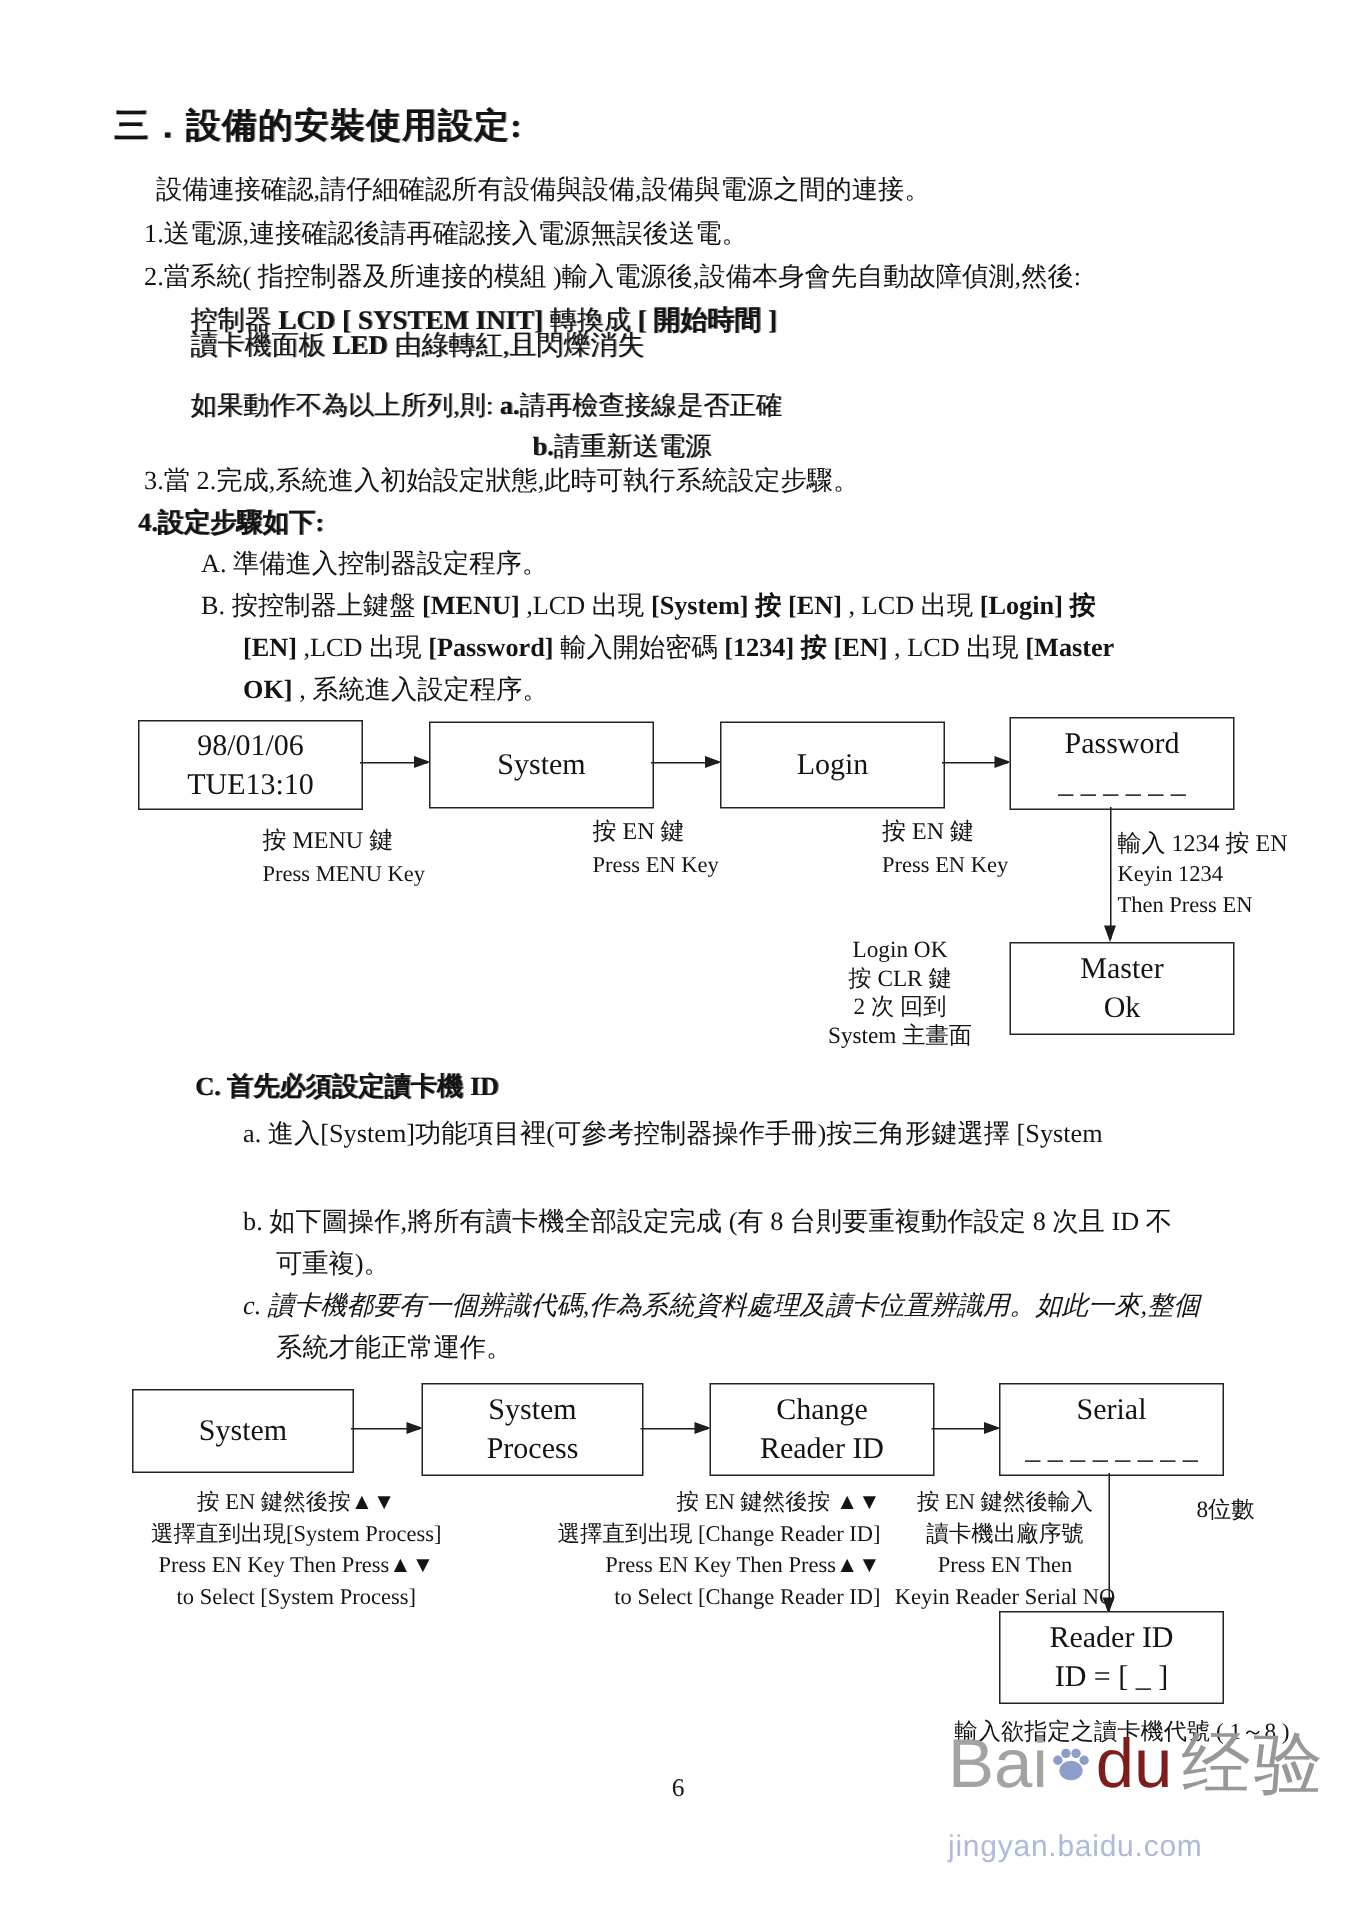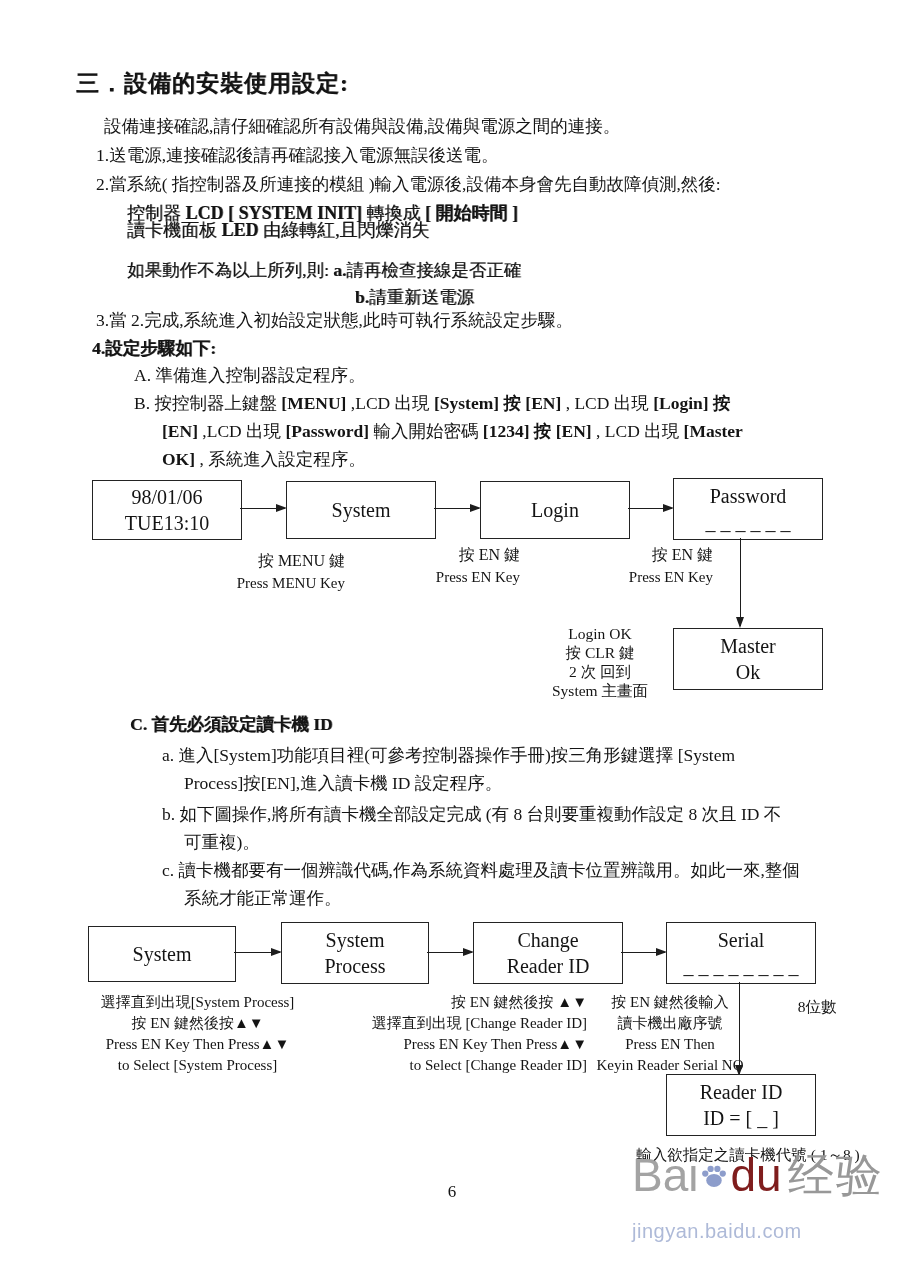--- a/index.html
+++ b/index.html
@@ -28,21 +28,21 @@
   .h-arrow{position:absolute;height:0;border-top:1.6px solid #1d1d1d;}
   .h-arrow::after{
     content:"";position:absolute;right:-2px;top:-5px;width:0;height:0;
     border-left:11px solid #1d1d1d;border-top:4.6px solid transparent;border-bottom:4.6px solid transparent;
   }
   .v-arrow{position:absolute;width:0;border-left:1.6px solid #1d1d1d;}
   .v-arrow::after{
     content:"";position:absolute;left:-5.4px;bottom:-2px;width:0;height:0;
     border-top:11px solid #1d1d1d;border-left:4.6px solid transparent;border-right:4.6px solid transparent;
   }
-  .flabel{position:absolute;text-align:right;font-size:16px;line-height:22px;white-space:nowrap;}
+  .flabel{position:absolute;text-align:left;font-size:16px;line-height:22px;white-space:nowrap;}
   .flabel .en{font-size:15px;}
   .flabel-sm{position:absolute;text-align:center;font-size:15px;line-height:21px;white-space:nowrap;}
 
   .footer-page{position:absolute;left:0;top:1182px;width:904px;text-align:center;font-size:17px;}
 
   .watermark{position:absolute;left:632px;top:1152px;font-family:"Liberation Sans",sans-serif;}
   .wm-line1{display:flex;align-items:flex-start;font-weight:normal;font-size:46px;color:#a3a3a3;line-height:1;}
   .wm-du{color:#7f1d1d;display:inline-flex;align-items:flex-end;}
   .wm-paw{display:inline-block;margin:0 1px 16px 1px;}
   .wm-cn{color:#989898;margin-left:6px;letter-spacing:2px;}
@@ -92,41 +92,45 @@
       <div class="en">Press MENU Key</div>
     </div>
     <div class="flabel" style="left:395px;top:68px;width:125px;">
       <div>按 EN 鍵</div>
       <div class="en">Press EN Key</div>
     </div>
     <div class="flabel" style="left:588px;top:68px;width:125px;">
       <div>按 EN 鍵</div>
       <div class="en">Press EN Key</div>
     </div>
+    <div class="flabel" style="left:745px;top:76px;width:150px;font-size:16px;line-height:21px;">
+      <div>輸入 1234 按 EN</div>
+      <div class="en">Keyin 1234</div>
+      <div class="en">Then Press EN</div>
+    </div>
 
     <div class="v-arrow" style="left:740px;top:62px;height:88px;"></div>
 
     <div class="flabel-sm" style="left:535px;top:148px;width:130px;line-height:19px;font-size:15.5px;">
       <div>Login OK</div>
       <div>按 CLR 鍵</div>
       <div>2 次 回到</div>
       <div>System 主畫面</div>
     </div>
     <div class="fbox" style="left:673px;top:152px;width:148px;height:60px;">
       <div>Master</div>
       <div>Ok</div>
     </div>
   </div>
 
   <div class="line bold smear" style="left:130px;top:714px;">C.  首先必須設定讀卡機 ID</div>
   <div class="line" style="left:162px;top:745px;">a.  進入[System]功能項目裡(可參考控制器操作手冊)按三角形鍵選擇 [System</div>
-  <div class="line" style="left:184px;top:773px;">Process]按[EN],進入讀卡機 ID 設定程序。</div>
   <div class="line" style="left:162px;top:804px;">b.  如下圖操作,將所有讀卡機全部設定完成 (有 8 台則要重複動作設定 8 次且 ID 不</div>
   <div class="line" style="left:184px;top:832px;">可重複)。</div>
-  <div class="line" style="left:162px;top:860px;">c.  讀卡機都要有一個辨識代碼,作為系統資料處理及讀卡位置辨識用。如此一來,整個</div>
+  <div class="line" style="left:162px;top:860px;font-style:italic;">c.  讀卡機都要有一個辨識代碼,作為系統資料處理及讀卡位置辨識用。如此一來,整個</div>
   <div class="line" style="left:184px;top:888px;">系統才能正常運作。</div>
 
   <div class="flow" style="top:920px;height:260px;">
     <div class="fbox" style="left:88px;top:6px;width:146px;height:54px;">
       <div>System</div>
     </div>
     <div class="h-arrow" style="left:234px;top:32px;width:46px;"></div>
     <div class="fbox" style="left:281px;top:2px;width:146px;height:60px;">
       <div>System</div>
       <div>Process</div>
@@ -136,22 +140,22 @@
       <div>Change</div>
       <div>Reader ID</div>
     </div>
     <div class="h-arrow" style="left:621px;top:32px;width:44px;"></div>
     <div class="fbox" style="left:666px;top:2px;width:148px;height:60px;">
       <div>Serial</div>
       <div>_ _ _ _ _ _ _ _</div>
     </div>
 
     <div class="flabel-sm" style="left:75px;top:72px;width:245px;">
+      <div>按 EN 鍵然後按▲▼</div>
       <div>選擇直到出現[System Process]</div>
-      <div>按 EN 鍵然後按▲▼</div>
       <div>Press EN Key Then Press▲▼</div>
       <div>to Select [System Process]</div>
     </div>
     <div class="flabel-sm" style="left:342px;top:72px;width:245px;text-align:right;">
       <div>按 EN 鍵然後按 ▲▼</div>
       <div>選擇直到出現 [Change Reader ID]</div>
       <div>Press EN Key Then Press▲▼</div>
       <div>to Select [Change Reader ID]</div>
     </div>
     <div class="flabel-sm" style="left:585px;top:72px;width:170px;">

